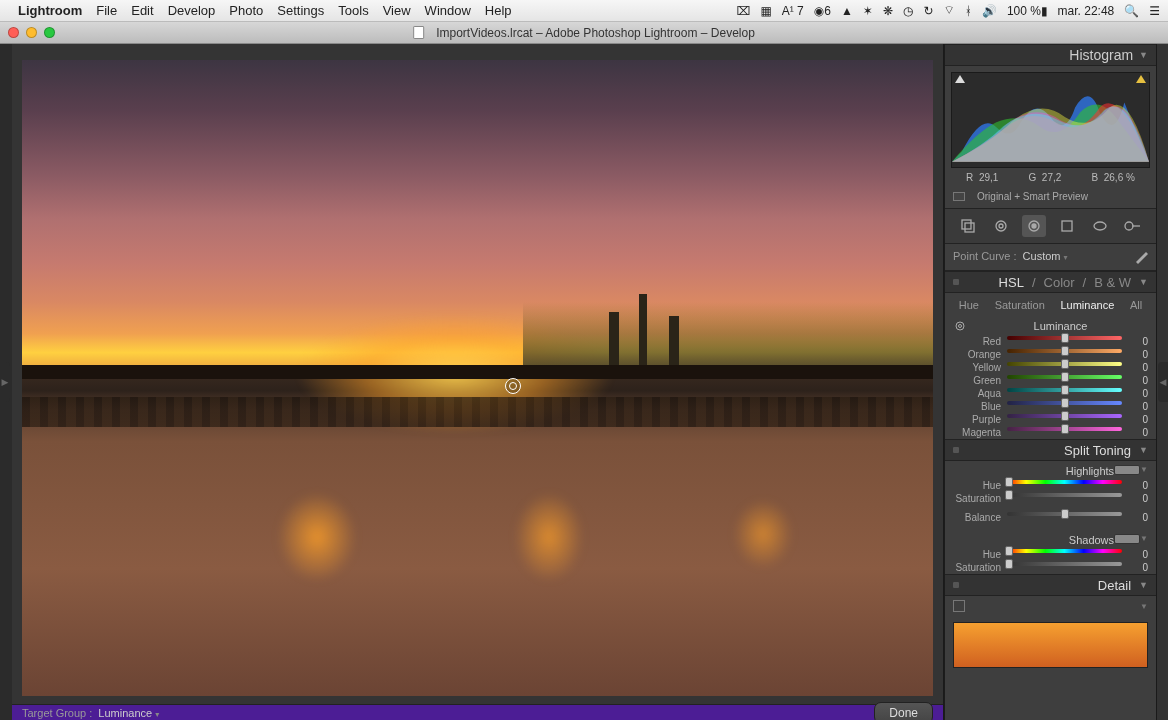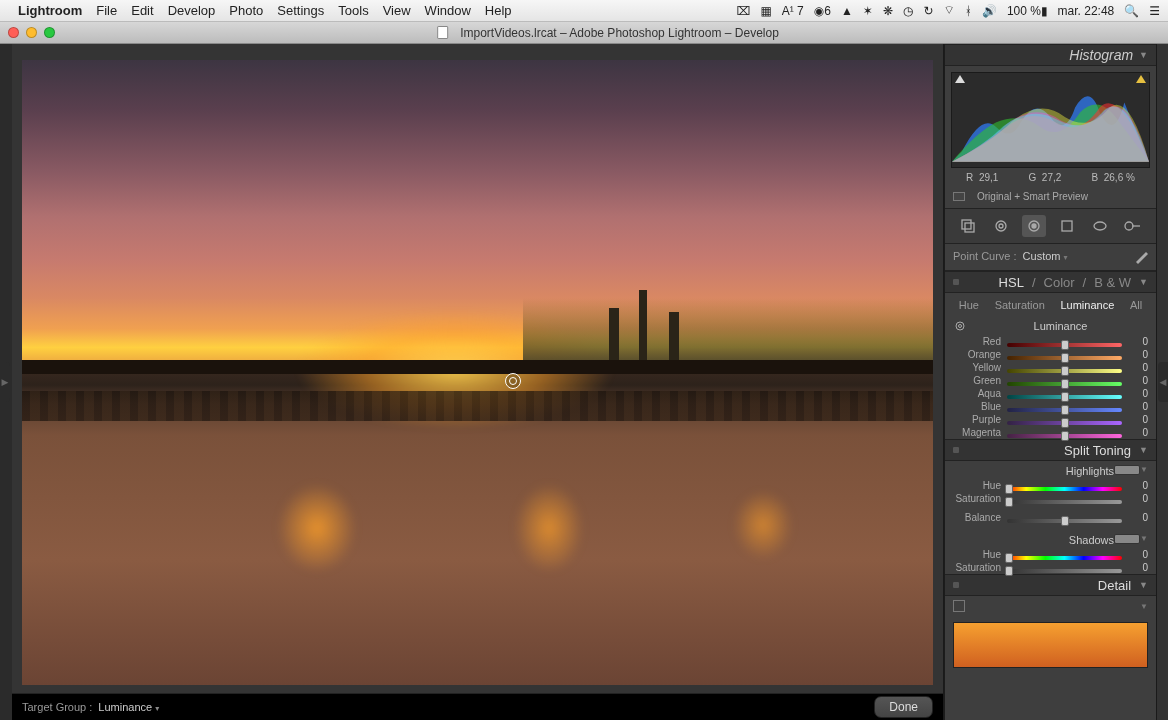--- a/index.html
+++ b/index.html
@@ -12,21 +12,21 @@
 .menubar .menu-item { margin-right: 14px; cursor: default; }
 .menubar .spacer { flex: 1; }
 .menubar .status-icons { display: flex; align-items: center; gap: 10px; font-size: 12px; }
 .menubar .status-icons span { display: inline-flex; align-items: center; }
 
 
 .titlebar { height: 22px; background: linear-gradient(#d7d7d7,#bcbcbc); display: flex; align-items: center; padding: 0 8px; border-bottom: 1px solid #898989; position: relative; color: #333; font-size: 12px; }
 .traffic { display: flex; gap: 7px; }
 .traffic .dot { width: 11px; height: 11px; border-radius: 50%; border: 1px solid rgba(0,0,0,0.25); }
 .dot.red { background: #ff5f57; } .dot.yellow { background: #febc2e; } .dot.green { background: #28c840; }
-.titlebar .title { position: absolute; left: 50%; transform: translateX(-50%); display: flex; align-items: center; gap: 12px; margin-left: 24px; }
+.titlebar .title { position: absolute; left: 50%; transform: translateX(-50%); display: flex; align-items: center; gap: 12px; }
 .titlebar .doc-icon { width: 11px; height: 13px; background: #fff; border: 1px solid #888; border-radius: 1px; }
 
 
 .workspace { display: flex; height: calc(720px - 22px - 22px); background: #343434; }
 .left-rail, .right-rail { width: 12px; background: #2b2b2b; }
 .center-col { flex: 0 0 932px; display: flex; flex-direction: column; background: #343434; border-right: 1px solid #1a1a1a;}
 .image-wrap { flex: 1; padding: 16px 10px 8px 10px; display: flex; align-items: stretch; }
 .main-image { flex: 1; background: #222; position: relative; overflow: hidden; }
 
 
@@ -44,31 +44,31 @@
 .bridge2 { position: absolute; top: 53%; left: 0; right: 0; height: 30px; background: repeating-linear-gradient(90deg, #1a120c 0 8px, #2a1d12 8px 18px); opacity:0.7;}
 .skyline { position:absolute; top:38%; left:55%; right:0; height:11%; background: linear-gradient(to top, rgba(60,60,40,0.9), rgba(60,60,40,0)); }
 .towers { position:absolute; top:34%; left:60%; width:200px; height:14%; }
 .tower { position:absolute; bottom:0; width:10px; background:#2a2418; }
 .tower.t1{left:40px;height:60%;} .tower.t2{left:70px;height:80%;width:8px;} .tower.t3{left:100px;height:55%;}
 
 .target-tool { position: absolute; top: 50%; left: 53%; width: 16px; height: 16px; border: 1px solid #fff; border-radius: 50%; background: rgba(0,0,0,0.2); }
 .target-tool::after { content:''; position:absolute; top:3px; left:3px; right:3px; bottom:3px; border:1px solid #fff; border-radius:50%; }
 
 
-.image-footer { height: 27px; background: #000000; border-top: 1px solid #222; display: flex; align-items: center; padding: 0 10px; gap: 6px; }
+.image-footer { height: 16px; background: #4c1d95; border-top: 1px solid #222; display: flex; align-items: center; padding: 0 10px; gap: 6px; }
 .image-footer .label { color: #999; }
 .image-footer .value { color: #ccc; }
 .image-footer .dd { color:#888; font-size:8px; margin-left:3px;}
 .image-footer .flex { flex: 1; }
 .btn { background: linear-gradient(#555,#444); border: 1px solid #222; border-radius: 7px; padding: 3px 14px; color: #ddd; font-size: 12px; cursor: pointer; }
 
 
 .panel { width: 212px; background: #3e3e3e; display: flex; flex-direction: column; overflow: hidden; border-left: 1px solid #1c1c1c;}
 .section-header { background: #333; height: 22px; display: flex; align-items: center; justify-content: flex-end; padding: 0 8px; color: #ccc; font-size: 14px; border-top: 1px solid #222; border-bottom: 1px solid #222; gap: 6px;}
-.section-header .title-t { flex: 0 0 auto; font-style: italic; }
+.section-header .title-t { flex: 0 0 auto; }
 .section-header .tri { font-size: 9px; color: #888; }
 
 
 .histogram-box { height: 96px; background: #2b2b2b; margin: 6px 6px 0 6px; position: relative; border: 1px solid #1a1a1a; }
 .histogram-box .clip { position: absolute; top: 2px; width: 0; height: 0; border-left: 5px solid transparent; border-right: 5px solid transparent; border-bottom: 8px solid #888; }
 .histogram-box .clip.left { left: 3px; border-bottom-color:#ddd;} .histogram-box .clip.right { right: 3px; border-bottom-color:#e6c040;}
 .histogram-box svg { position: absolute; inset: 0; }
 .histo-info { display: flex; justify-content: space-around; padding: 4px 6px; color: #bbb; font-size: 10px; }
 .preview-row { display:flex; align-items:center; gap:12px; padding: 4px 8px 6px 8px; color:#aaa; font-size:10px; }
 .preview-row .box { width:12px; height:9px; border:1px solid #777; background:#444;}
@@ -94,21 +94,21 @@
 
 .hsl-tabs { display:flex; justify-content: space-around; padding: 4px 6px 2px 6px; font-size:11px;}
 .hsl-tabs .tab { color:#999; cursor:pointer; padding:2px 4px;}
 .hsl-tabs .tab.active { color:#eee; }
 
 
 .subhead { display:flex; align-items:center; padding: 4px 8px 2px 8px; color:#ccc; font-size:11px;}
 .subhead .tat { width:14px; height:14px; margin-right:6px; display:flex; align-items:center; justify-content:center;}
 .subhead .tat svg{ stroke:#aaa; fill:none;}
 .subhead .lab { flex:1; text-align:center; color:#ccc;}
-.slider-row { display:flex; align-items:flex-end; padding: 1px 8px; gap:6px; font-size:10px;}
+.slider-row { display:flex; align-items:flex-start; padding: 1px 8px; gap:6px; font-size:10px;}
 .slider-row .name { width:48px; text-align:right; color:#aaa;}
 .slider-row .track { flex:1; height:4px; border-radius:2px; position:relative; }
 .slider-row .thumb { position:absolute; top:-3px; width:8px; height:10px; background:#ccc; border-radius:2px; border:1px solid #666; transform:translateX(-50%);}
 .slider-row .num { width:20px; text-align:right; color:#ccc;}
 .grad-red { background: linear-gradient(90deg,#400,#f66);} 
 .grad-orange { background: linear-gradient(90deg,#420,#fa6);} 
 .grad-yellow { background: linear-gradient(90deg,#440,#ff8);} 
 .grad-green { background: linear-gradient(90deg,#240,#6f6);} 
 .grad-aqua { background: linear-gradient(90deg,#044,#6ff);} 
 .grad-blue { background: linear-gradient(90deg,#224,#68f);} 

